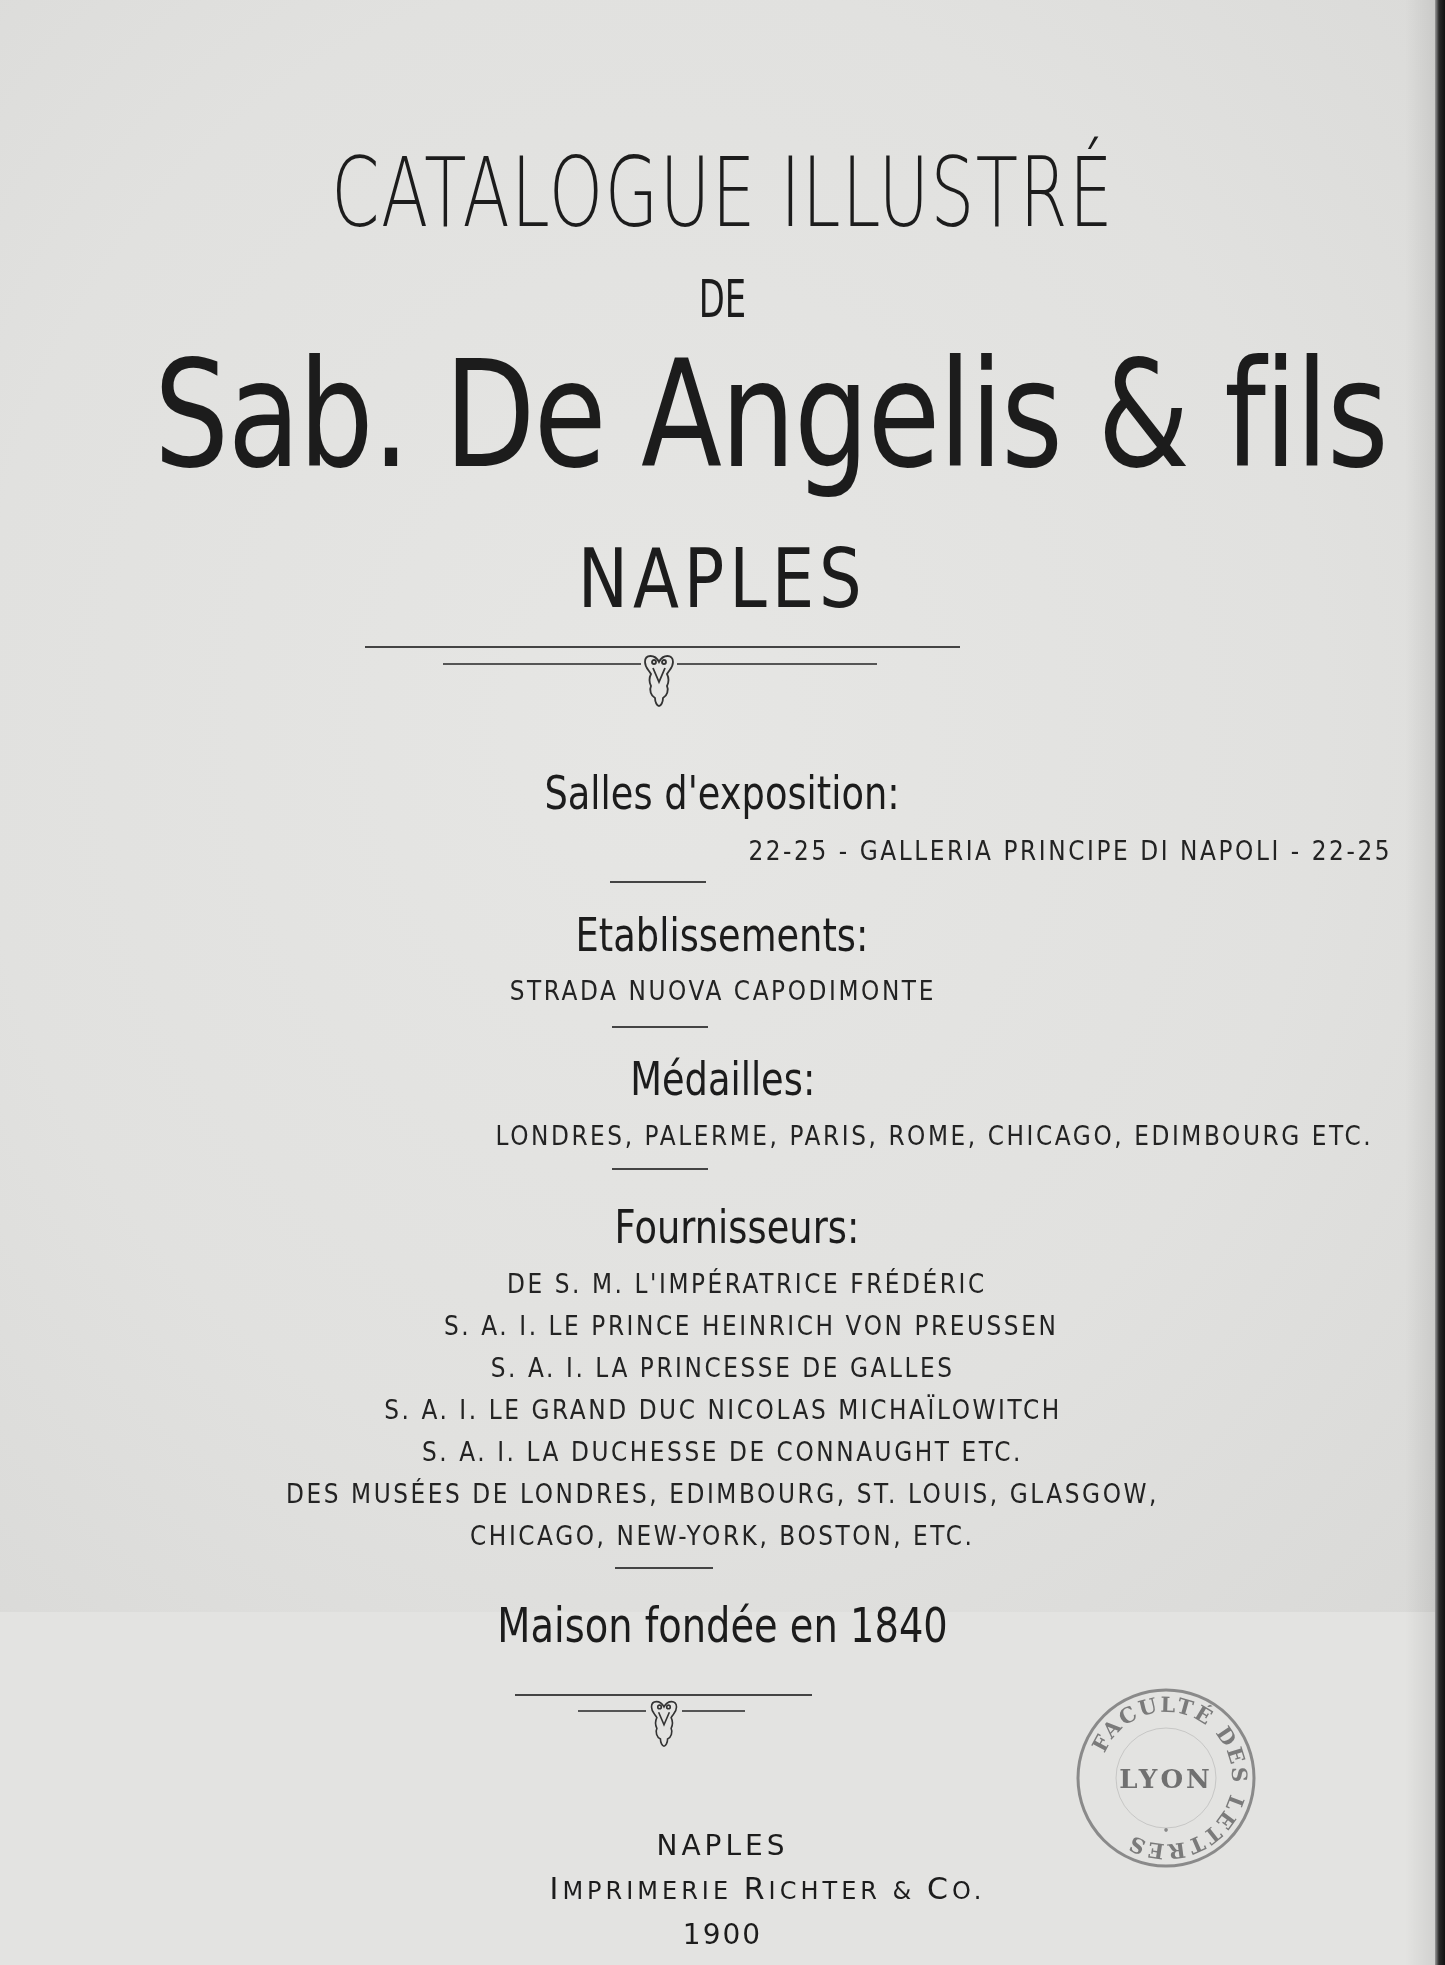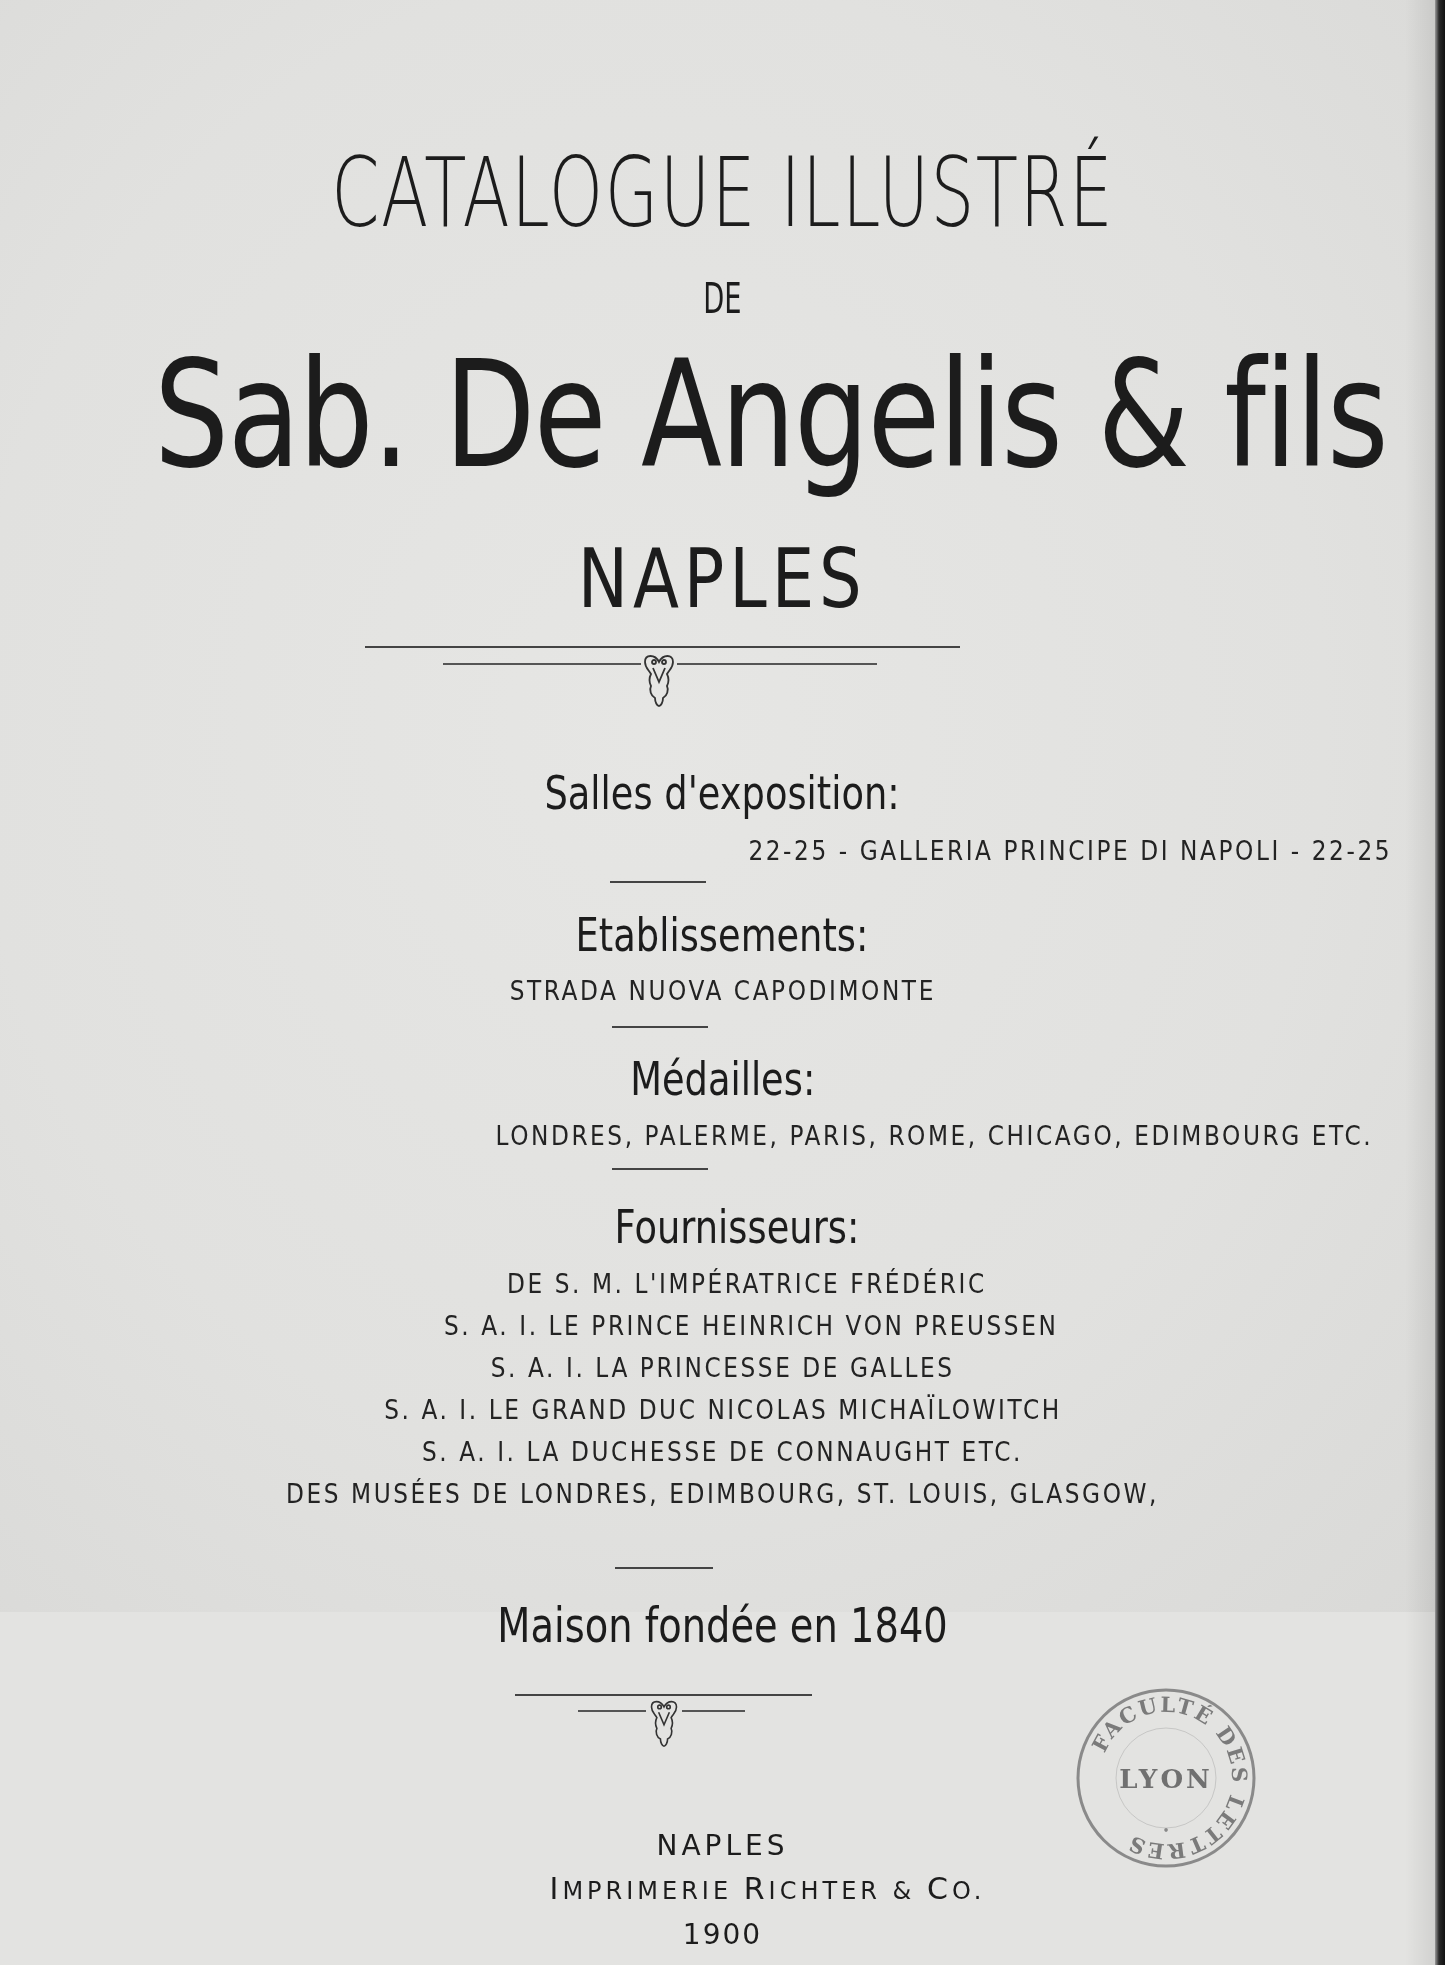--- a/index.html
+++ b/index.html
@@ -27,21 +27,21 @@
     }
     .cond {
       display: inline-block; transform-origin: center top;
     }
     .title-main {
       top: 145px; font-family: "DejaVu Sans", sans-serif; font-weight: 300;
       font-size: 96px; letter-spacing: 2px; line-height: 96px;
     }
     .title-main .cond { transform: scaleX(0.72); }
     .title-de {
-      top: 278px; font-size: 42px; line-height: 42px;
+      top: 278px; font-size: 52px; line-height: 42px;
     }
     .title-de .cond { transform: scaleX(0.65); }
     .firm-name {
       top: 340px; font-size: 148px; line-height: 150px;
       font-family: "DejaVu Sans", sans-serif; letter-spacing: -2px;
     }
     .firm-name .cond { transform: scaleX(0.80); }
     .city-main {
       top: 538px; font-size: 82px; line-height: 82px; letter-spacing: 6px;
       font-family: "DejaVu Sans", sans-serif;
@@ -146,20 +146,23 @@
     <span class="cond">S. A. I. LA PRINCESSE DE GALLES</span>
   </div>
   <div class="line caps" style="top:1395px;">
     <span class="cond">S. A. I. LE GRAND DUC NICOLAS MICHAÏLOWITCH</span>
   </div>
   <div class="line caps" style="top:1437px;">
     <span class="cond">S. A. I. LA DUCHESSE DE CONNAUGHT ETC.</span>
   </div>
   <div class="line caps" style="top:1479px;">
     <span class="cond">DES MUSÉES DE LONDRES, EDIMBOURG, ST. LOUIS, GLASGOW,</span>
+  </div>
+  <div class="line caps" style="top:1521px;">
+    <span class="cond">CHICAGO, NEW-YORK, BOSTON, ETC.</span>
   </div>
   <div class="rule" style="left:615px; top:1567px; width:98px;"></div>
 
   <div class="line heading" style="top:1602px; font-size:48px;">
     <span class="cond">Maison fondée en 1840</span>
   </div>
 
   <div class="rule" style="left:515px; top:1694px; width:297px;"></div>
   <div class="rule thin" style="left:578px; top:1710px; width:68px;"></div>
   <div class="rule thin" style="left:682px; top:1710px; width:63px;"></div>

